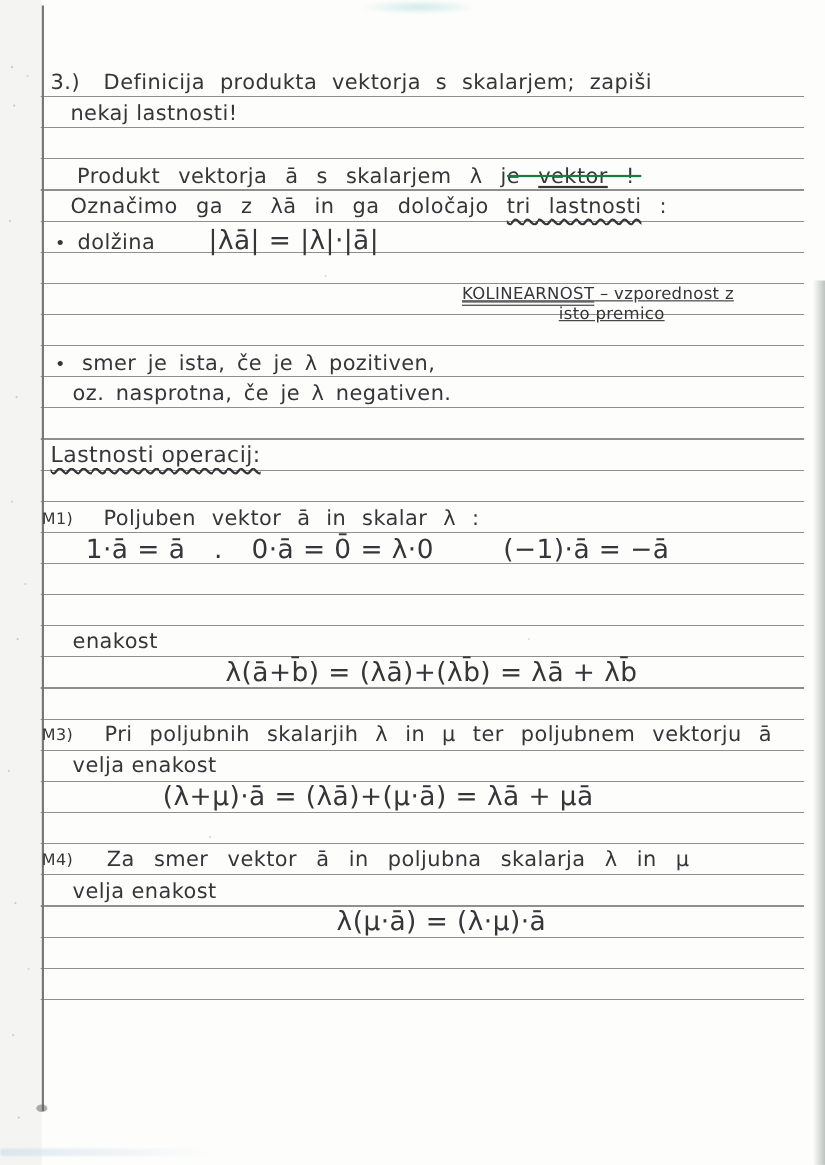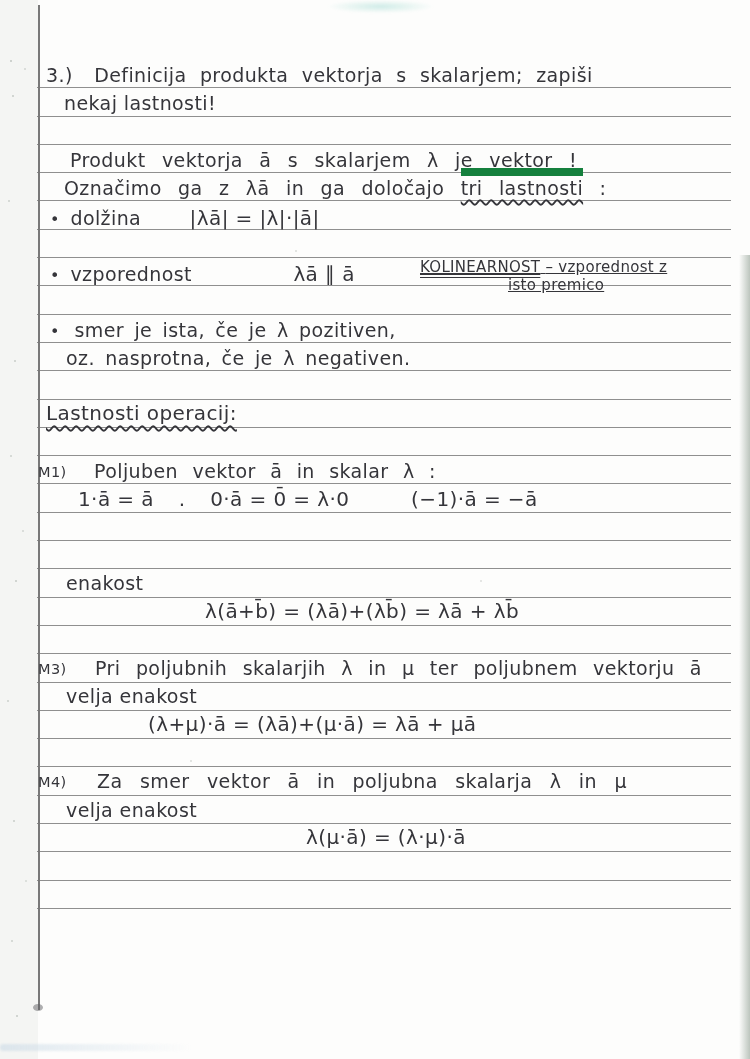--- a/index.html
+++ b/index.html
@@ -52,28 +52,28 @@
     box-shadow:
       2px 35px 0 #c6cac6, -2px 140px 0 #ccd0cc, 4px 300px 0 #c9cdc9,
       0px 395px 0 #cdd1cd, 5px 520px 0 #c6cac6, -3px 640px 0 #ccd0cc,
       3px 760px 0 #c9cdc9, 1px 880px 0 #cdd1cd, 6px 955px 0 #c6cac6,
       14px 8px 0 #d2d5d2, 12px 470px 0 #d2d5d2, 15px 820px 0 #d5d8d5,
       285px 190px 0 #dadcda, 470px 520px 0 #dcdedc, 180px 700px 0 #dadcda;
   }
 
   
   .row{position:absolute;white-space:nowrap;font-size:19px;line-height:25px;letter-spacing:.4px;}
-  .formula{font-size:20px;line-height:26px;}
+  .formula{font-size:24px;line-height:26px;}
   .num{display:inline-block;font-size:14.5px;margin-right:13px;vertical-align:1px;}
   .bullet-dot{display:inline-block;width:14px;font-size:16px;}
   .lbl{margin-right:42px;}
   .u-solid{text-decoration:underline;text-decoration-thickness:2px;text-underline-offset:3px;}
   .u-wavy-over{
     text-decoration:underline wavy;text-decoration-thickness:1.5px;text-underline-offset:4px;
-    border-top:8px solid #15803d;padding-top:1px;
+    border-top:2px solid #15803d;padding-top:16px;
   }
   .u-wavy{
     text-decoration:underline wavy;text-decoration-thickness:1.7px;text-underline-offset:5px;
   }
   .u-double{text-decoration:underline double;text-underline-offset:2px;}
   .side-note{position:absolute;font-size:15px;line-height:17px;letter-spacing:.3px;text-decoration:underline;}
   .ws-7{word-spacing:7px;} .ws-9{word-spacing:9px;} .ws-10{word-spacing:10px;}
   .ws-4{word-spacing:4px;} .ws-11{word-spacing:11px;} .ws-8{word-spacing:8px;}
   .gap-18{margin-left:18px;} .gap-55{margin-left:55px;}
   .section-title{font-size:20px;}
@@ -110,25 +110,20 @@
     <span class="u-wavy-over">tri lastnosti</span>
     <span>:</span>
   </div>
 
   <div class="row" style="top:205px;left:50px">
     <span class="bullet-dot">•</span>
     <span class="lbl">dolžina</span>
     <span class="formula">|λā| = |λ|·|ā|</span>
   </div>
 
-  <div class="row" style="top:261px;left:50px">
-    <span class="bullet-dot">•</span>
-    <span style="margin-right:95px">vzporednost</span>
-    <span class="formula">λā ∥ ā</span>
-  </div>
   <div class="side-note" style="top:259px;left:420px">
     <span class="u-double">KOLINEARNOST</span>
     <span>– vzporednost z</span>
   </div>
   <div class="side-note" style="top:277px;left:508px">
     <span>isto premico</span>
   </div>
 
   <div class="row ws-4" style="top:318px;left:50px">
     <span class="bullet-dot">•</span>

